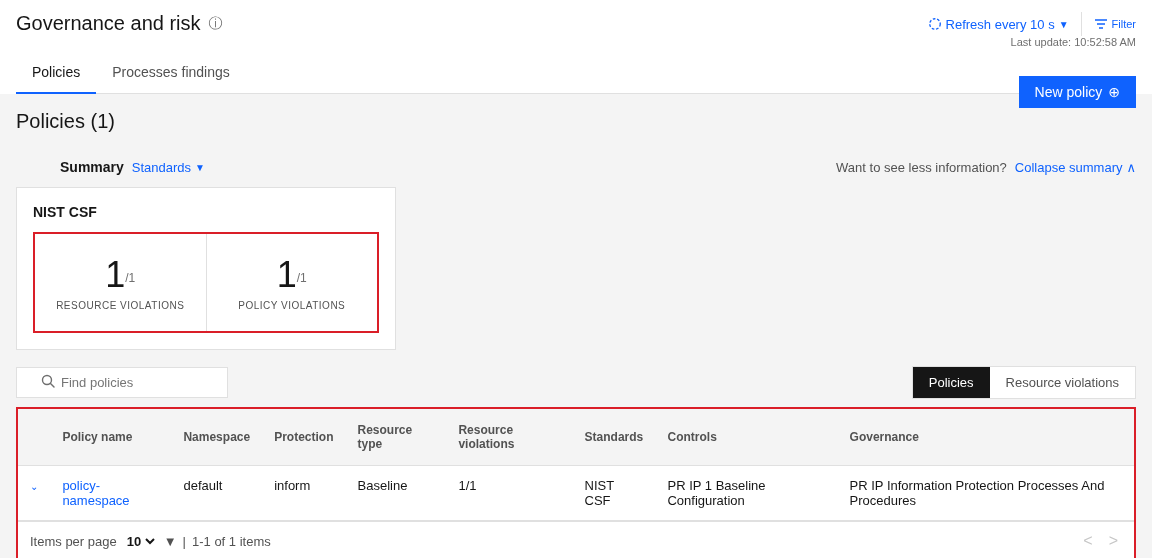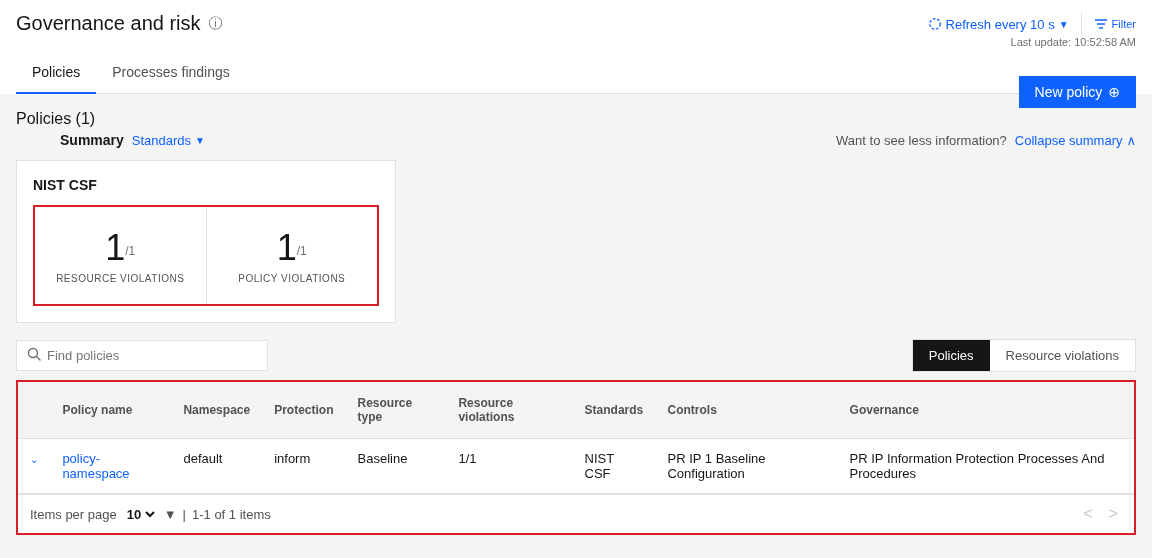--- a/index.html
+++ b/index.html
@@ -88,23 +88,23 @@
       cursor: pointer;
       display: flex;
       align-items: center;
       gap: 6px;
       font-weight: 500;
     }
     .main-content {
       padding: 16px;
     }
     .policies-heading {
-      font-size: 16px;
+      font-size: 20px;
       font-weight: 400;
-      margin-bottom: 4px;
+      margin-bottom: 26px;
       color: #161616;
     }
     .summary-bar {
       display: flex;
       align-items: center;
       justify-content: space-between;
       margin-bottom: 12px;
       margin-left: 44px;
     }
     .summary-left {
@@ -192,23 +192,23 @@
       align-items: center;
       justify-content: space-between;
       margin-bottom: 8px;
       margin-top: 8px;
     }
     .search-box {
       display: flex;
       align-items: center;
       border: 1px solid #e0e0e0;
       background: #fff;
-      padding: 6px 10px;
+      padding: 6px 24px;
       gap: 6px;
-      width: 252px;
+      width: 212px;
     }
     .search-icon {
       color: #6f6f6f;
       font-size: 14px;
     }
     .search-input {
       border: none;
       outline: none;
       font-size: 13px;
       width: 100%;

